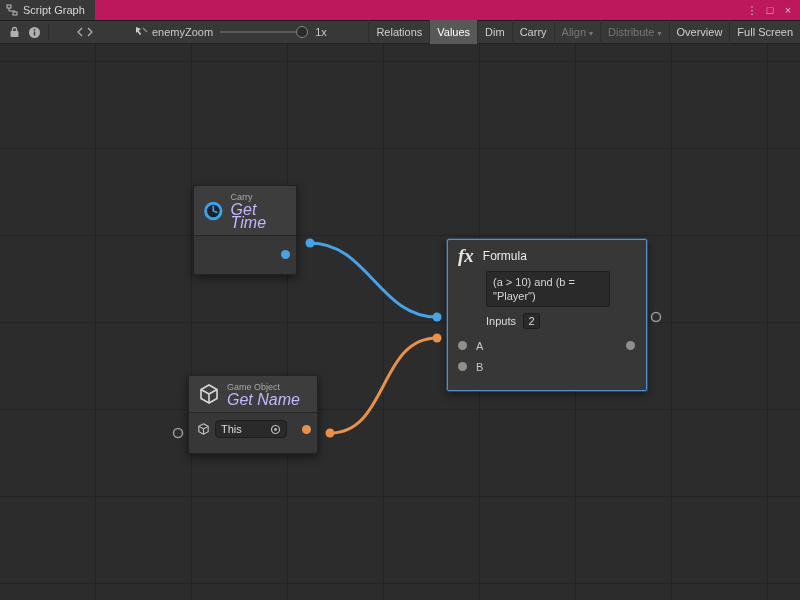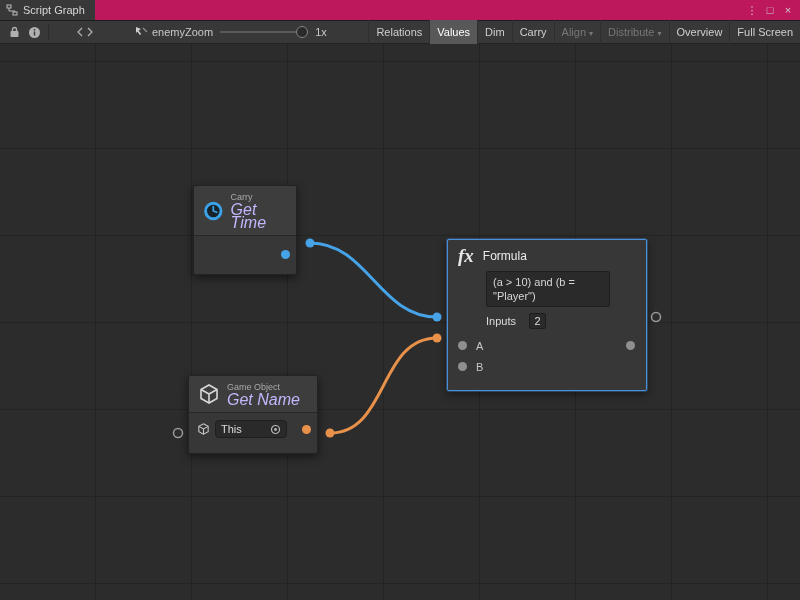--- a/index.html
+++ b/index.html
@@ -49,21 +49,21 @@
   .node-time { left:193px; top:141px; width:104px; }
   .node-time .node-body { position:relative; height:38px; }
   .node-time .port-out { position:absolute; right:6px; top:14px; }
 
   
   .node-formula { left:447px; top:195px; width:200px; height:152px; border:1px solid #4a90d9; box-shadow:0 0 0 1px rgba(74,144,217,.35), 0 3px 9px rgba(0,0,0,.5); }
   .f-head { display:flex; align-items:center; gap:9px; padding:7px 10px 4px 10px; }
   .fx-glyph { font-family:"Liberation Serif",serif; font-style:italic; font-weight:bold; font-size:19px; color:#e6e6e6; line-height:18px; }
   .f-title { font-size:12px; color:#ececec; }
   .expr-box { margin:2px 8px 6px 38px; width:124px; background:#2a2a2a; border:1px solid #1e1e1e; border-radius:2px; padding:3px 6px; color:#d6d6d6; font-size:11px; line-height:14px; min-height:32px; }
-  .inputs-row { display:flex; align-items:center; gap:13px; margin:0 8px 6px 38px; }
+  .inputs-row { display:flex; align-items:center; gap:7px; margin:0 8px 6px 38px; }
   .count-box { min-width:17px; text-align:center; background:#2a2a2a; border:1px solid #1e1e1e; border-radius:2px; padding:1px 4px; color:#dddddd; }
   .port-row { position:relative; display:flex; align-items:center; gap:9px; padding:4px 10px; height:21px; }
   .port-row .port-label { color:#c8c8c8; }
   .port-row .out-dot { position:absolute; right:11px; top:6px; }
 
   
   .node-go { left:188px; top:331px; width:130px; }
   .node-go .node-body { position:relative; display:flex; align-items:center; gap:5px; padding:6px 8px 6px 8px; height:32px; }
   .node-go .go-footer { height:8px; }
   .obj-field { display:flex; align-items:center; justify-content:space-between; gap:4px; width:72px; background:#2a2a2a; border:1px solid #1e1e1e; border-radius:4px; padding:2px 5px; color:#dcdcdc; }

